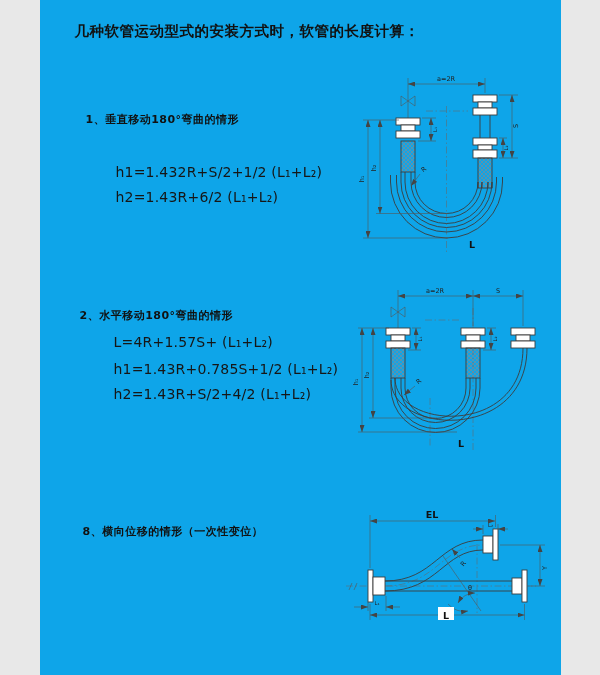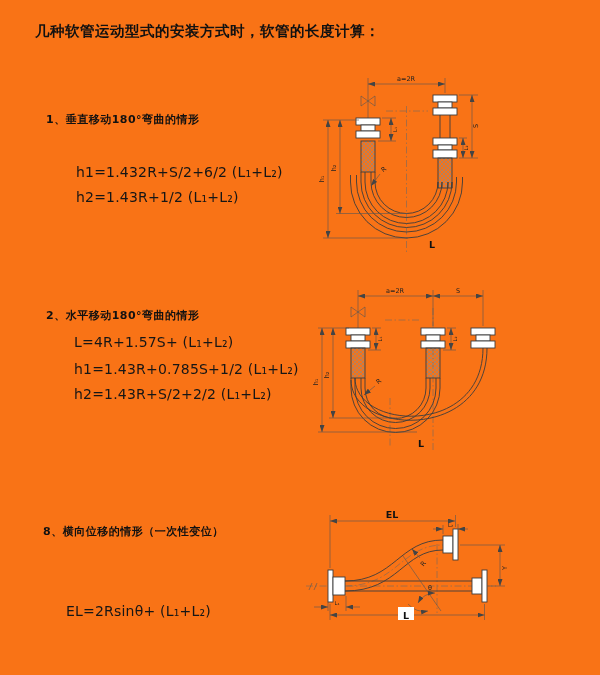--- a/index.html
+++ b/index.html
@@ -1,36 +1,36 @@
 <!DOCTYPE html>
 <html><head>
 <meta charset="utf-8">
 <style>
   html,body{margin:0;padding:0;background:#e8e8e8;}
   .canvas{
-    position:relative;width:600px;height:675px;background:#f97316;
+    position:relative;width:521px;height:675px;background:#0ea5e9;
     font-family:"DejaVu Sans","Liberation Sans",sans-serif;color:#1a1a1a;
     overflow:hidden;margin:0 auto;
   }
   .title{
     position:absolute;left:35px;top:22px;font-size:14.5px;font-weight:bold;
     letter-spacing:.5px;white-space:nowrap;color:#111;
   }
   .sec-heading{
     position:absolute;font-size:11px;font-weight:bold;letter-spacing:.5px;
     white-space:nowrap;color:#111;
   }
   .formula{
     position:absolute;font-size:14px;font-weight:500;letter-spacing:.2px;
     white-space:nowrap;color:#161616;
   }
   
   .s1-h{left:46px;top:112px}
   .s1-f0{left:76px;top:139px}.s1-f1{left:76px;top:164px}.s1-f2{left:76px;top:189px}
-  .s2-h{left:46px;top:308px}
+  .s2-h{left:40px;top:308px}
   .s2-f0{left:74px;top:334px}.s2-f1{left:74px;top:361px}.s2-f2{left:74px;top:386px}
   .s3-h{left:43px;top:524px}
   .s3-f0{left:66px;top:551px}.s3-f1{left:66px;top:578px}.s3-f2{left:66px;top:603px}
   .diag{position:absolute;}
   .d1{left:310px;top:70px}
   .d2{left:305px;top:280px}
   .d3{left:300px;top:500px}
   
   .hose{stroke:#3c3c3c;stroke-width:.9;fill:none}
   .fit{stroke:#3c3c3c;stroke-width:.9;fill:#fff}
@@ -42,30 +42,29 @@
   .lbl-lg{font-size:9.5px;fill:#111;font-family:"DejaVu Sans",sans-serif}
 </style>
 </head>
 <body>
 
 <div class="canvas">
 
   <div class="title">几种软管运动型式的安装方式时，软管的长度计算：</div>
 
   <div class="sec-heading s1-h">1、垂直移动180°弯曲的情形</div>
-  <div class="formula s1-f1">h1=1.432R+S/2+6/2 (L₁+L₂)</div>
-  <div class="formula s1-f2">h2=1.43R+1/2 (L₁+L₂)</div>
+  <div class="formula s1-f1">h1=1.432R+S/2+1/2 (L₁+L₂)</div>
+  <div class="formula s1-f2">h2=1.43R+6/2 (L₁+L₂)</div>
 
   <div class="sec-heading s2-h">2、水平移动180°弯曲的情形</div>
   <div class="formula s2-f0">L=4R+1.57S+ (L₁+L₂)</div>
   <div class="formula s2-f1">h1=1.43R+0.785S+1/2 (L₁+L₂)</div>
-  <div class="formula s2-f2">h2=1.43R+S/2+2/2 (L₁+L₂)</div>
+  <div class="formula s2-f2">h2=1.43R+S/2+4/2 (L₁+L₂)</div>
 
   <div class="sec-heading s3-h">8、横向位移的情形（一次性变位）</div>
-  <div class="formula s3-f2">EL=2Rsinθ+ (L₁+L₂)</div>
 
   <svg class="diag d1" width="255" height="192" viewBox="0 0 255 192">
     <defs>
       <pattern id="hatch" width="4" height="4" patternUnits="userSpaceOnUse">
         <path d="M0,4 L4,0 M0,0 L4,4" stroke="#8a8a8a" stroke-width=".6"></path>
       </pattern>
       <marker id="ah" markerUnits="userSpaceOnUse" markerWidth="7" markerHeight="5" viewBox="0 0 7 5" refX="7" refY="2.5" orient="auto-start-reverse">
         <path d="M0,0 L7,2.5 L0,5 z" fill="#444"></path>
       </marker>
     </defs>

